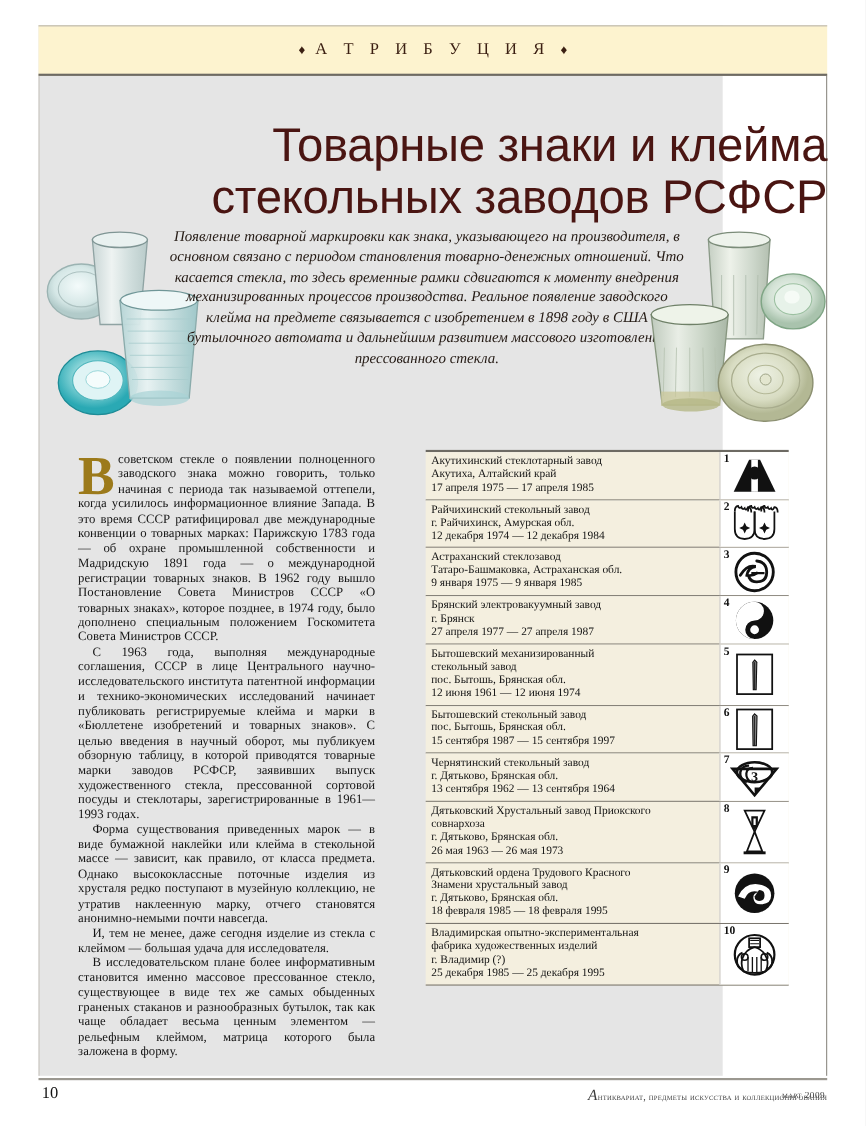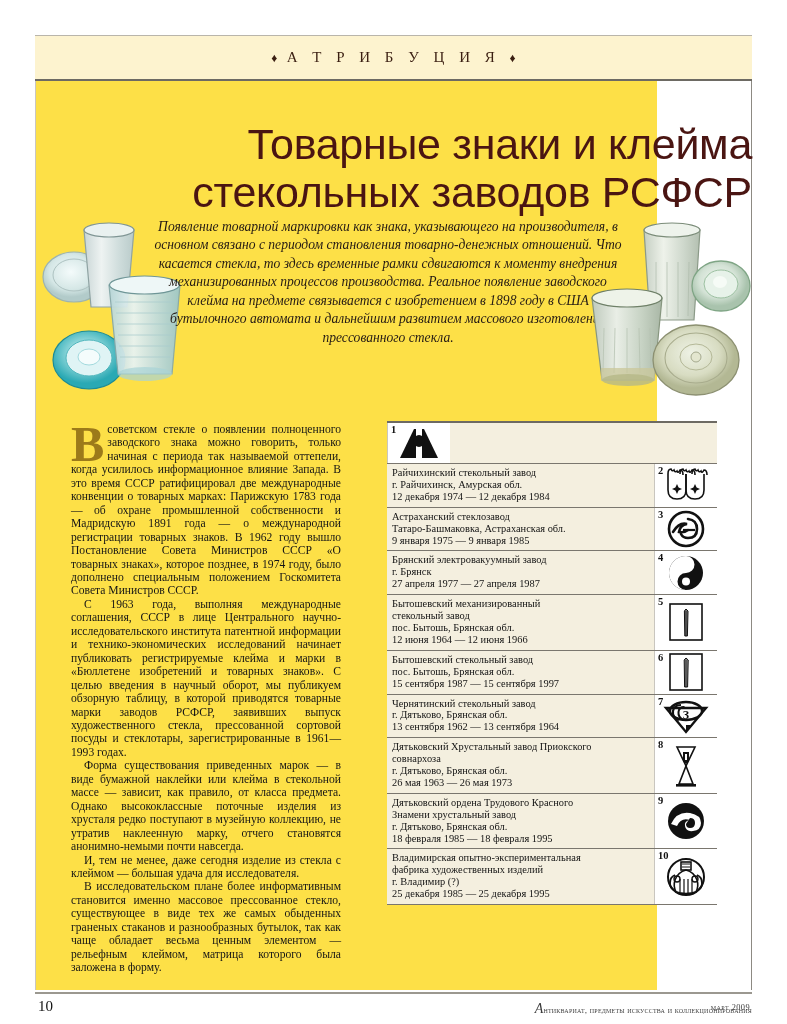--- a/index.html
+++ b/index.html
@@ -5,22 +5,22 @@
 <style>
   html,body{margin:0;padding:0;}
   body{
     width:787px;height:1024px;
     background:#ffffff;
     font-family:"Liberation Serif", serif;
     overflow:hidden;
     position:relative;
   }
   #page{
-    position:absolute;left:35px;top:35px;width:622px;height:955px;
-    background:#fde047;
+    position:absolute;left:35px;top:23px;width:622px;height:955px;
+    background:#e5e5e5;
   }
   
   .banner{
     position:absolute;left:0;top:0;width:717px;height:46px;
     background:#fdf3cf;
     border-top:1px solid #b9b5ab;
     border-bottom:2px solid #6d6a63;
     box-sizing:border-box;
     display:flex;align-items:center;justify-content:center;
   }
@@ -283,20 +283,25 @@
     <div class="col-left">
       <p class="first"><span class="dropcap">В</span><span>советском стекле о появлении полноценного заводского знака можно говорить, только начиная с периода так называемой оттепели, когда усилилось информационное влияние Запада. В это время СССР ратифицировал две международные конвенции о товарных марках: Парижскую 1783 года — об охране промышленной собственности и Мадридскую 1891 года — о международной регистрации товарных знаков. В 1962 году вышло Постановление Совета Министров СССР «О товарных знаках», которое позднее, в 1974 году, было дополнено специальным положением Госкомитета Совета Министров СССР.</span></p>
       <p>С 1963 года, выполняя международные соглашения, СССР в лице Центрального научно-исследовательского института патентной информации и технико-экономических исследований начинает публиковать регистрируемые клейма и марки в «Бюллетене изобретений и товарных знаков». С целью введения в научный оборот, мы публикуем обзорную таблицу, в которой приводятся товарные марки заводов РСФСР, заявивших выпуск художественного стекла, прессованной сортовой посуды и стеклотары, зарегистрированные в 1961—1993 годах.</p>
       <p>Форма существования приведенных марок — в виде бумажной наклейки или клейма в стекольной массе — зависит, как правило, от класса предмета. Однако высококлассные поточные изделия из хрусталя редко поступают в музейную коллекцию, не утратив наклеенную марку, отчего становятся анонимно-немыми почти навсегда.</p>
       <p>И, тем не менее, даже сегодня изделие из стекла с клеймом — большая удача для исследователя.</p>
       <p>В исследовательском плане более информативным становится именно массовое прессованное стекло, существующее в виде тех же самых обыденных граненых стаканов и разнообразных бутылок, так как чаще обладает весьма ценным элементом — рельефным клеймом, матрица которого была заложена в форму.</p>
     </div>
 
     <div class="tbl" id="trademark-table">
         <div class="trow">
+          <div class="tcell-text">
+            <span class="l">Акутихинский стеклотарный завод</span>
+            <span class="l">Акутиха, Алтайский край</span>
+            <span class="l">17 апреля 1975 — 17 апреля 1985</span>
+          </div>
           <div class="tcell-mark">
             <div class="marknum">1</div>
             <div class="markart">
               <svg width="44" height="32" viewBox="0 0 44 32">
                 <path d="M3 31 L17 2 L22 2 L22 31 Z" fill="#111"></path>
                 <path d="M41 31 L27 2 L22 2 L22 31 Z" fill="#111"></path>
                 <path d="M19 2 L25 2 L25 31 L19 31 Z" fill="#fff"></path>
                 <ellipse cx="22" cy="14" rx="5.5" ry="6" fill="#111"></ellipse>
               </svg>
             </div>
@@ -358,21 +363,21 @@
                 <circle cx="19" cy="27.5" r="4" fill="#fff"></circle>
               </svg>
             </div>
           </div>
         </div>
         <div class="trow">
           <div class="tcell-text">
             <span class="l">Бытошевский механизированный</span>
             <span class="l">стекольный завод</span>
             <span class="l">пос. Бытошь, Брянская обл.</span>
-            <span class="l">12 июня 1964 — 12 июня 1966</span>
+            <span class="l">12 июня 1961 — 12 июня 1974</span>
           </div>
           <div class="tcell-mark">
             <div class="marknum">5</div>
             <div class="markart">
               <svg width="36" height="40" viewBox="0 0 36 40">
                 <rect x="2" y="2" width="32" height="36" fill="#fff" stroke="#111" stroke-width="1.6"></rect>
                 <path d="M18 7 L20 9 L19.4 34 L16.8 34 L16.4 9 Z" fill="#7a7a7a" stroke="#111" stroke-width="1"></path>
                 <line x1="18" y1="9" x2="18" y2="34" stroke="#111" stroke-width="0.8"></line>
               </svg>
             </div>

